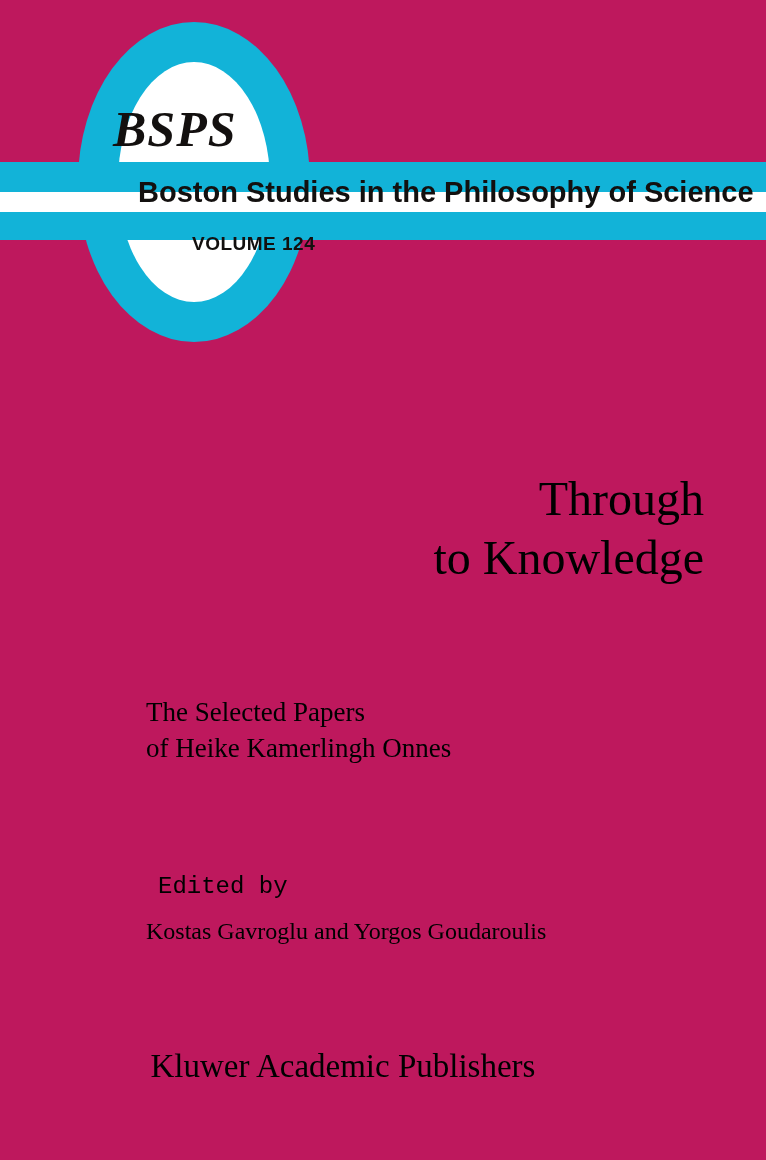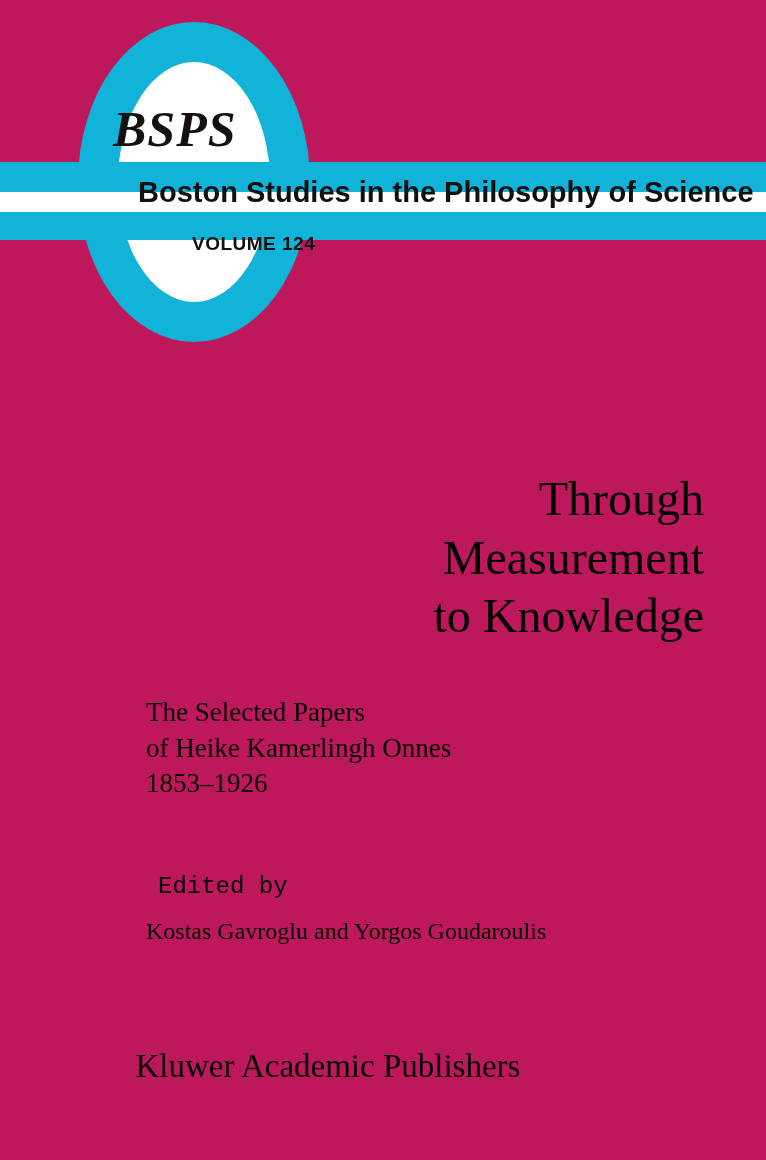--- a/index.html
+++ b/index.html
@@ -166,21 +166,21 @@
     position: absolute;
     left: 146px;
     top: 918px;
     font-family: "Liberation Serif", serif;
     font-size: 24px;
     color: #000000;
     white-space: nowrap;
   }
   .publisher {
     position: absolute;
-    left: 0;
+    left: 15px;
     top: 1048px;
     width: 656px;
     text-align: center;
     font-family: "Liberation Serif", serif;
     font-size: 33px;
     color: #000000;
   }
 </style>
 </head>
 <body>
@@ -197,27 +197,25 @@
     <div class="loop-inner-fill-bottom"></div>
 
     <div class="bsps-logo">BSPS</div>
     <div class="series-title">Boston Studies in the Philosophy of Science</div>
     <div class="volume-label">VOLUME 124</div>
   </div>
 
 
   <div class="main-title">
     <div>Through</div>
-    <div>Measurement</div>
     <div>to Knowledge</div>
   </div>
 
   <div class="subtitle">
     <div>The Selected Papers</div>
     <div>of Heike Kamerlingh Onnes</div>
-    <div>1853–1926</div>
   </div>
 
   <div class="edited-by">Edited by</div>
   <div class="editors">Kostas Gavroglu and Yorgos Goudaroulis</div>
 
   <div class="publisher">Kluwer Academic Publishers</div>
 </div>
 
 </body></html>

